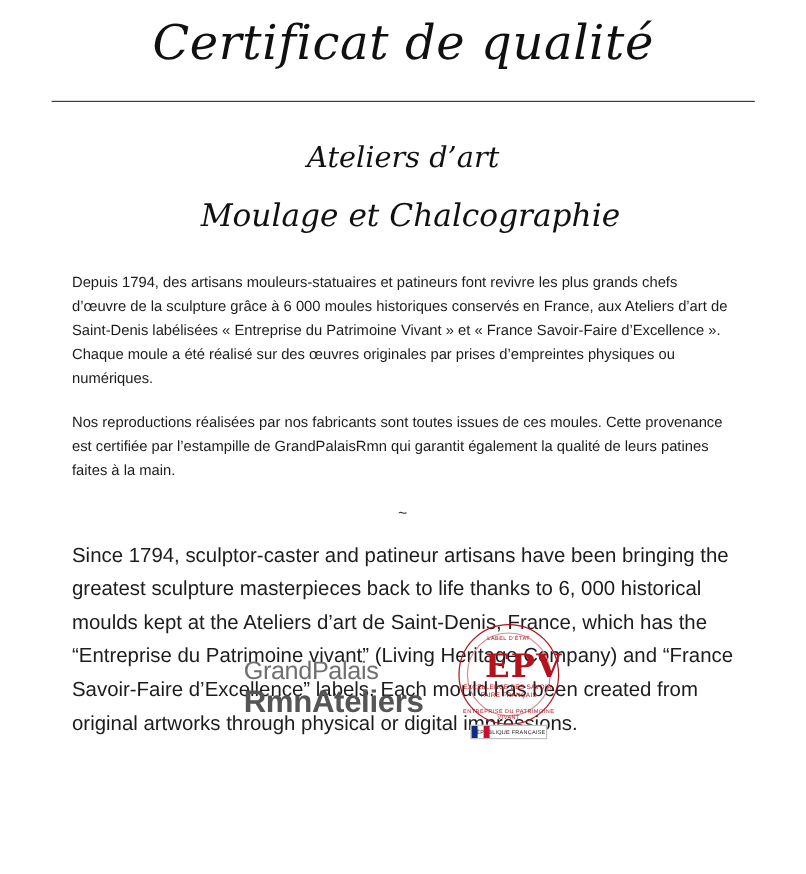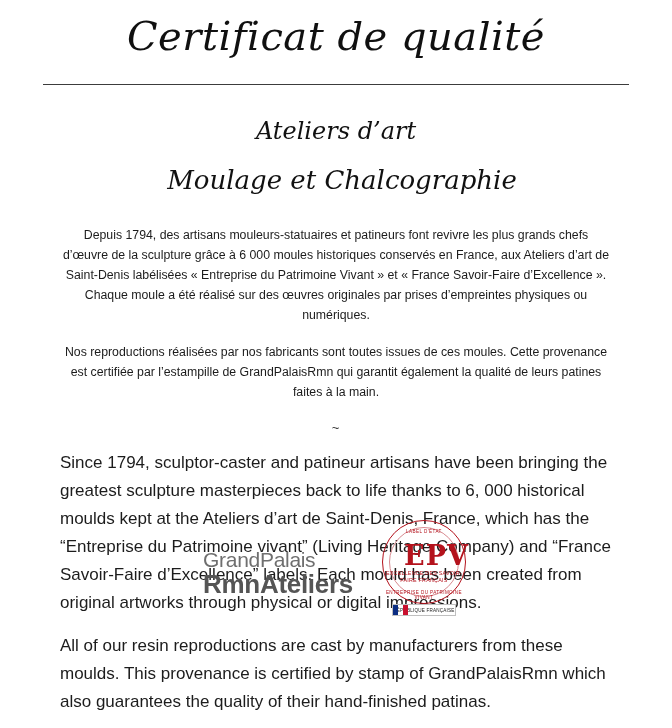--- a/index.html
+++ b/index.html
@@ -70,21 +70,21 @@
   .body-wrap {
     margin: 0 auto;
     width: 552px;
     padding-top: 28px;
   }
   p.fr {
     font-size: 12.3px;
     line-height: 1.62;
     color: #1c1c1c;
     margin: 0 0 17px 0;
-    text-align: center;
+    text-align: left;
   }
   .tilde {
     text-align: center;
     font-size: 13px;
     color: #333;
     margin: 6px 0 14px 0;
     letter-spacing: 1px;
   }
   p.en {
     font-size: 17px;
@@ -287,21 +287,20 @@
     <div class="subtitle-2">Moulage et Chalcographie</div>
   </div>
 
   <div class="body-wrap">
     <p class="fr">Depuis 1794, des artisans mouleurs-statuaires et patineurs font revivre les plus grands chefs d’œuvre de la sculpture grâce à 6 000 moules historiques conservés en France, aux Ateliers d’art de Saint-Denis labélisées « Entreprise du Patrimoine Vivant » et « France Savoir-Faire d’Excellence ». Chaque moule a été réalisé sur des œuvres originales par prises d’empreintes physiques ou numériques.</p>
     <p class="fr">Nos reproductions réalisées par nos fabricants sont toutes issues de ces moules. Cette provenance est certifiée par l’estampille de GrandPalaisRmn qui garantit également la qualité de leurs patines faites à la main.</p>
 
     <div class="tilde">~</div>
 
     <p class="en">Since 1794, sculptor-caster and patineur artisans have been bringing the greatest sculpture masterpieces back to life thanks to 6, 000 historical moulds kept at the Ateliers d’art de Saint-Denis, France, which has the “Entreprise du Patrimoine vivant” (Living Heritage Company) and “France Savoir-Faire d’Excellence” labels. Each mould has been created from original artworks through physical or digital impressions.</p>
-    <p class="en">All of our resin reproductions are cast by manufacturers from these moulds. This provenance is certified by stamp of GrandPalaisRmn which also guarantees the quality of their hand-finished patinas.</p>
   </div>
 
   <div class="logos">
 
     <div class="logo logo-gp">
       <div class="l1">GrandPalais</div>
       <div class="l2">RmnAteliers</div>
     </div>
 
     <div class="logo logo-epv">

